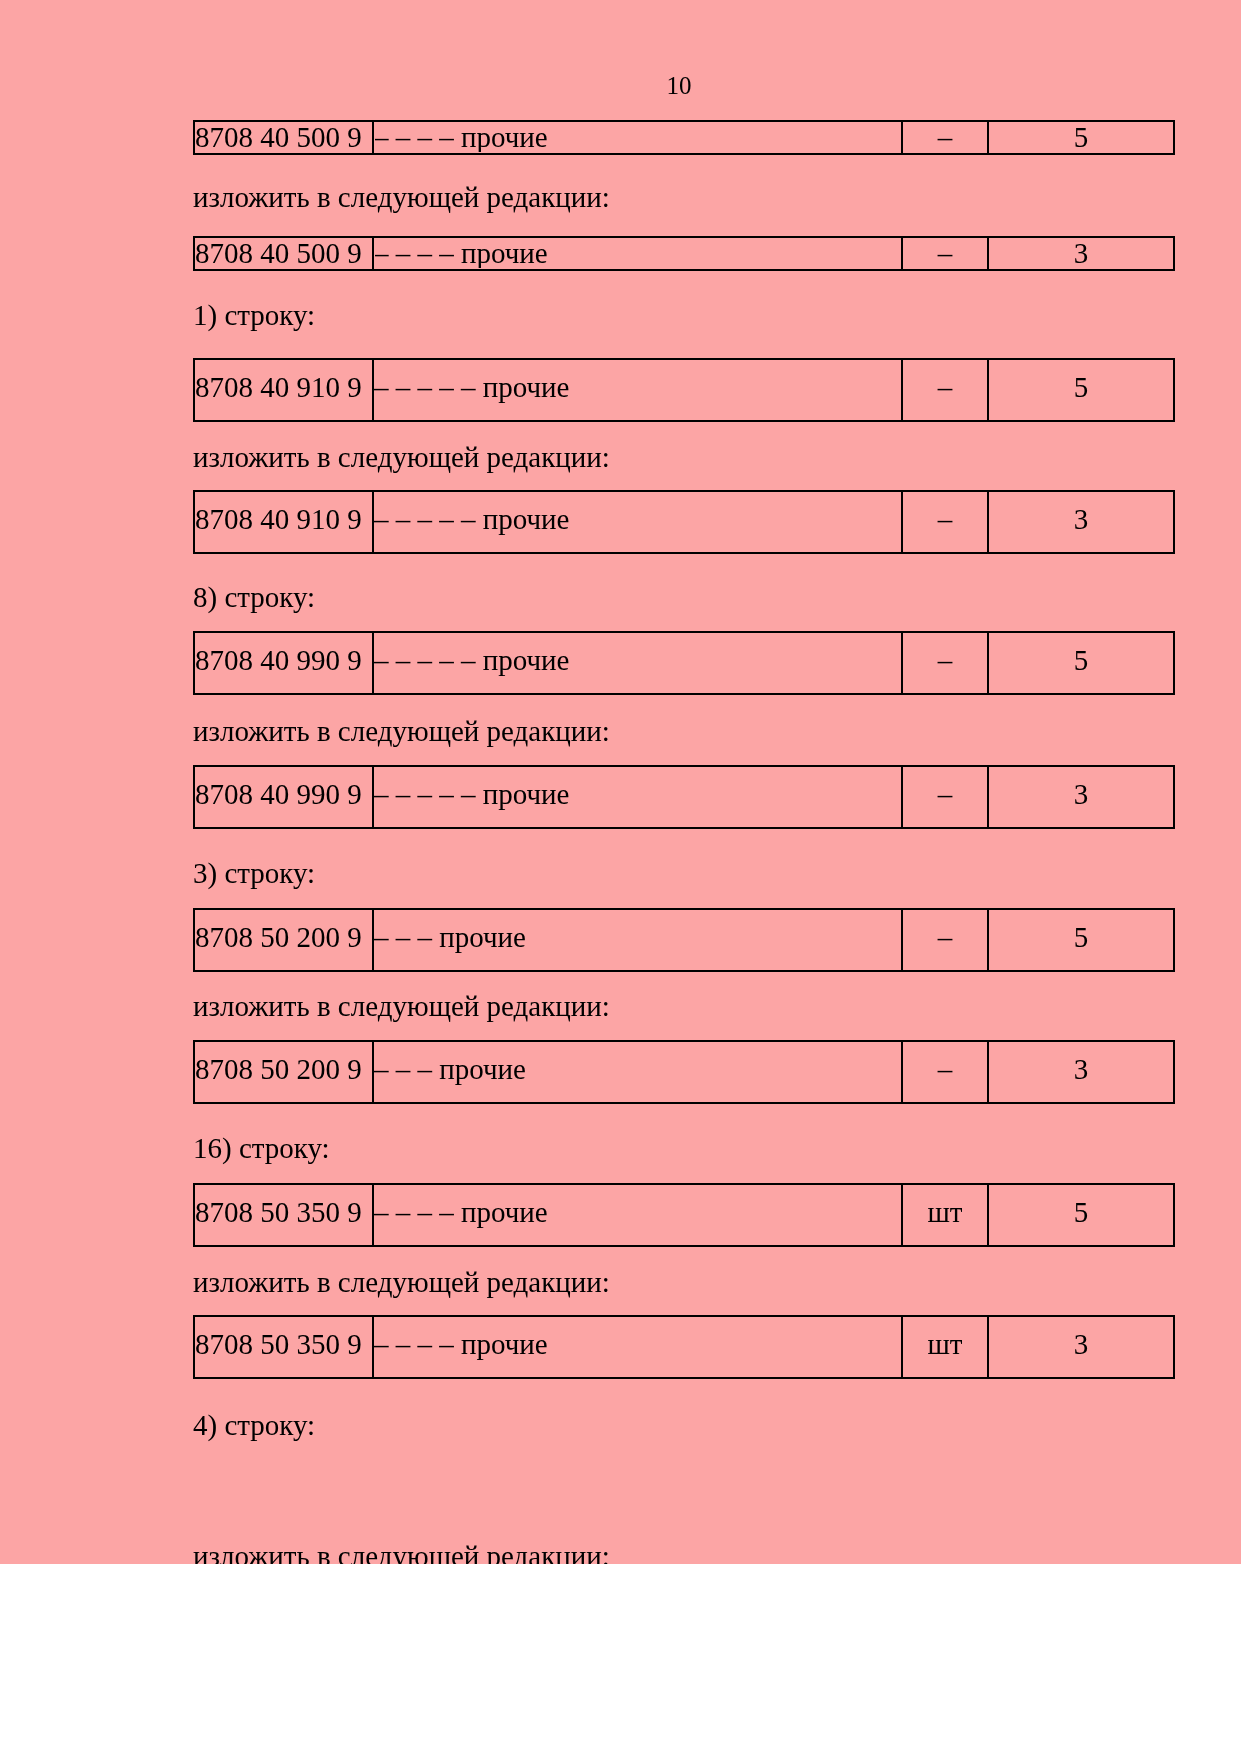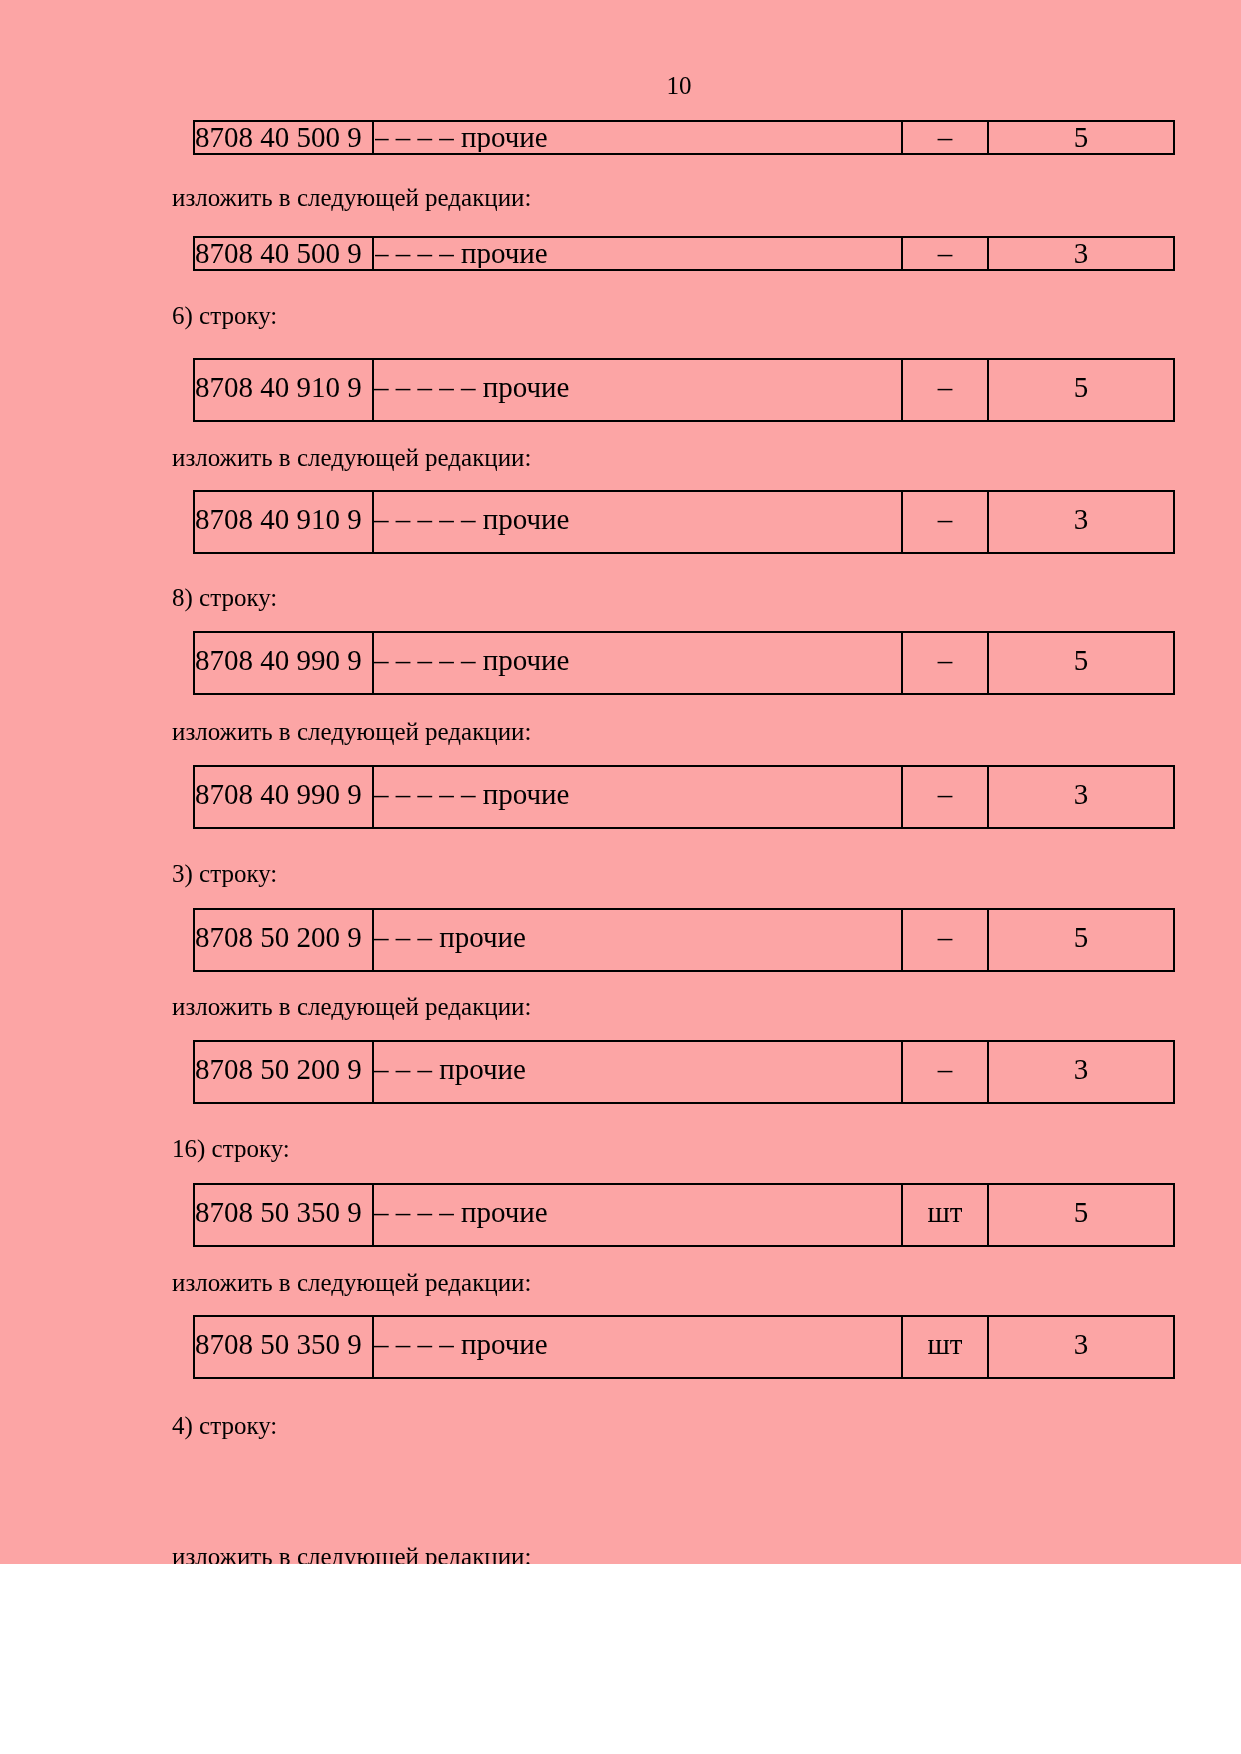--- a/index.html
+++ b/index.html
@@ -19,22 +19,22 @@
   .page-number {
     position: absolute;
     left: 193px;
     width: 972px;
     text-align: center;
     font-size: 25px;
     line-height: 28px;
   }
   .body-line {
     position: absolute;
-    left: 172px;
-    font-size: 25px;
+    left: 193px;
+    font-size: 29px;
     line-height: 33px;
     white-space: nowrap;
   }
   table.row-table {
     position: absolute;
     left: 193px;
     width: 972px;
     border-collapse: collapse;
     table-layout: fixed;
   }
@@ -86,21 +86,21 @@
     <tbody>
         <tr>
       <td class="c-code">8708 40 500 9</td>
       <td class="c-desc">– – – – прочие</td>
       <td class="c-unit">–</td>
       <td class="c-rate">3</td>
     </tr>
   </tbody>
     </table>
 
-  <div class="body-line" style="top:299px">6) строку:</div>
+  <div class="body-line" style="top:299px">1) строку:</div>
 
   <table class="row-table tall" style="top:358px">
     <tbody>
         <tr>
       <td class="c-code">8708 40 910 9</td>
       <td class="c-desc">– – – – – прочие</td>
       <td class="c-unit">–</td>
       <td class="c-rate">5</td>
     </tr>
   </tbody>

